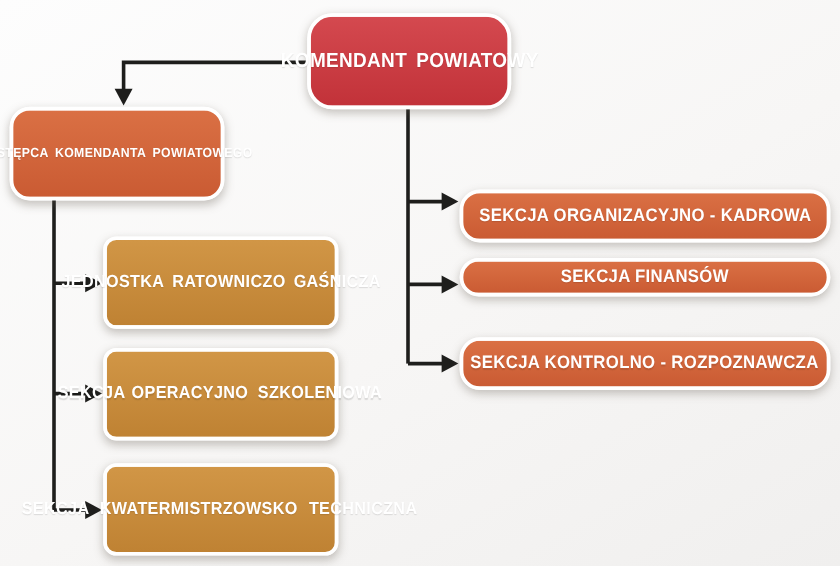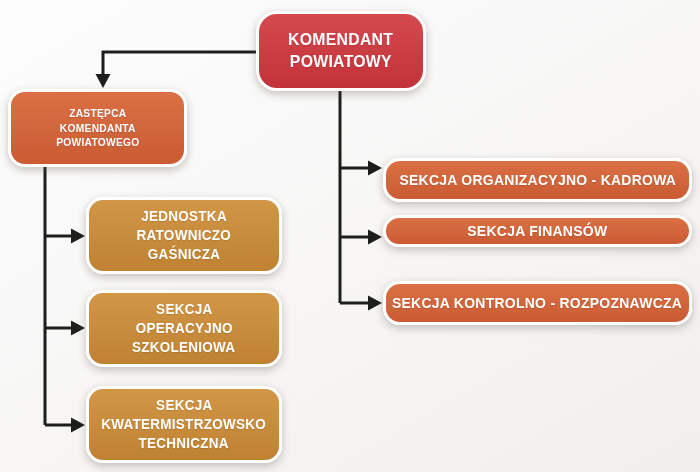--- a/index.html
+++ b/index.html
@@ -13,21 +13,21 @@
   }
   .edges-svg {
     position: absolute;
     left: 0; top: 0;
     width: 700px; height: 472px;
     pointer-events: none;
   }
   .node {
     position: absolute;
     display: flex;
-    flex-direction: column;
+    flex-direction: row;
     align-items: center;
     justify-content: center;
     text-align: center;
     color: #ffffff;
     font-weight: bold;
     font-size: 15px;
     line-height: 1.32;
     border: 3px solid #ffffff;
     border-radius: 17px;
     box-sizing: border-box;
@@ -35,21 +35,21 @@
     text-shadow: 0 1px 1px rgba(0,0,0,0.12);
   }
   .node .line {
     display: block;
     white-space: nowrap;
     transform: scaleX(0.93);
     letter-spacing: 0.3px;
   }
   .node-red    { background: linear-gradient(180deg, #d4494f 0%, #c23239 100%); }
   .node-orange { background: linear-gradient(180deg, #da7044 0%, #ca5b33 100%); }
-  .node-gold   { background: linear-gradient(180deg, #d19646 0%, #bf8233 100%); }
+  .node-gold   { background: linear-gradient(180deg, #d19646 0%, #bf8233 100%); border-radius: 11px; }
 
   #n-komendant        { left: 256px; top: 11px;  width: 170px; height: 80px; font-size: 17px; border-radius: 21px; }
   #n-zastepca         { left: 8px;   top: 89px;  width: 179px; height: 78px; font-size: 11px; justify-content: center; }
   #n-jednostka        { left: 86px;  top: 197px; width: 196px; height: 77px; font-size: 14.5px; }
   #n-operacyjno       { left: 86px;  top: 290px; width: 196px; height: 77px; font-size: 14.5px; }
   #n-kwatermistrz     { left: 86px;  top: 386px; width: 196px; height: 77px; font-size: 14.5px; }
   #n-organizacyjno    { left: 383px; top: 158px; width: 309px; height: 44px; }
   #n-finansow         { left: 383px; top: 215px; width: 309px; height: 32px; }
   #n-kontrolno        { left: 383px; top: 281px; width: 309px; height: 44px; }
 </style>

